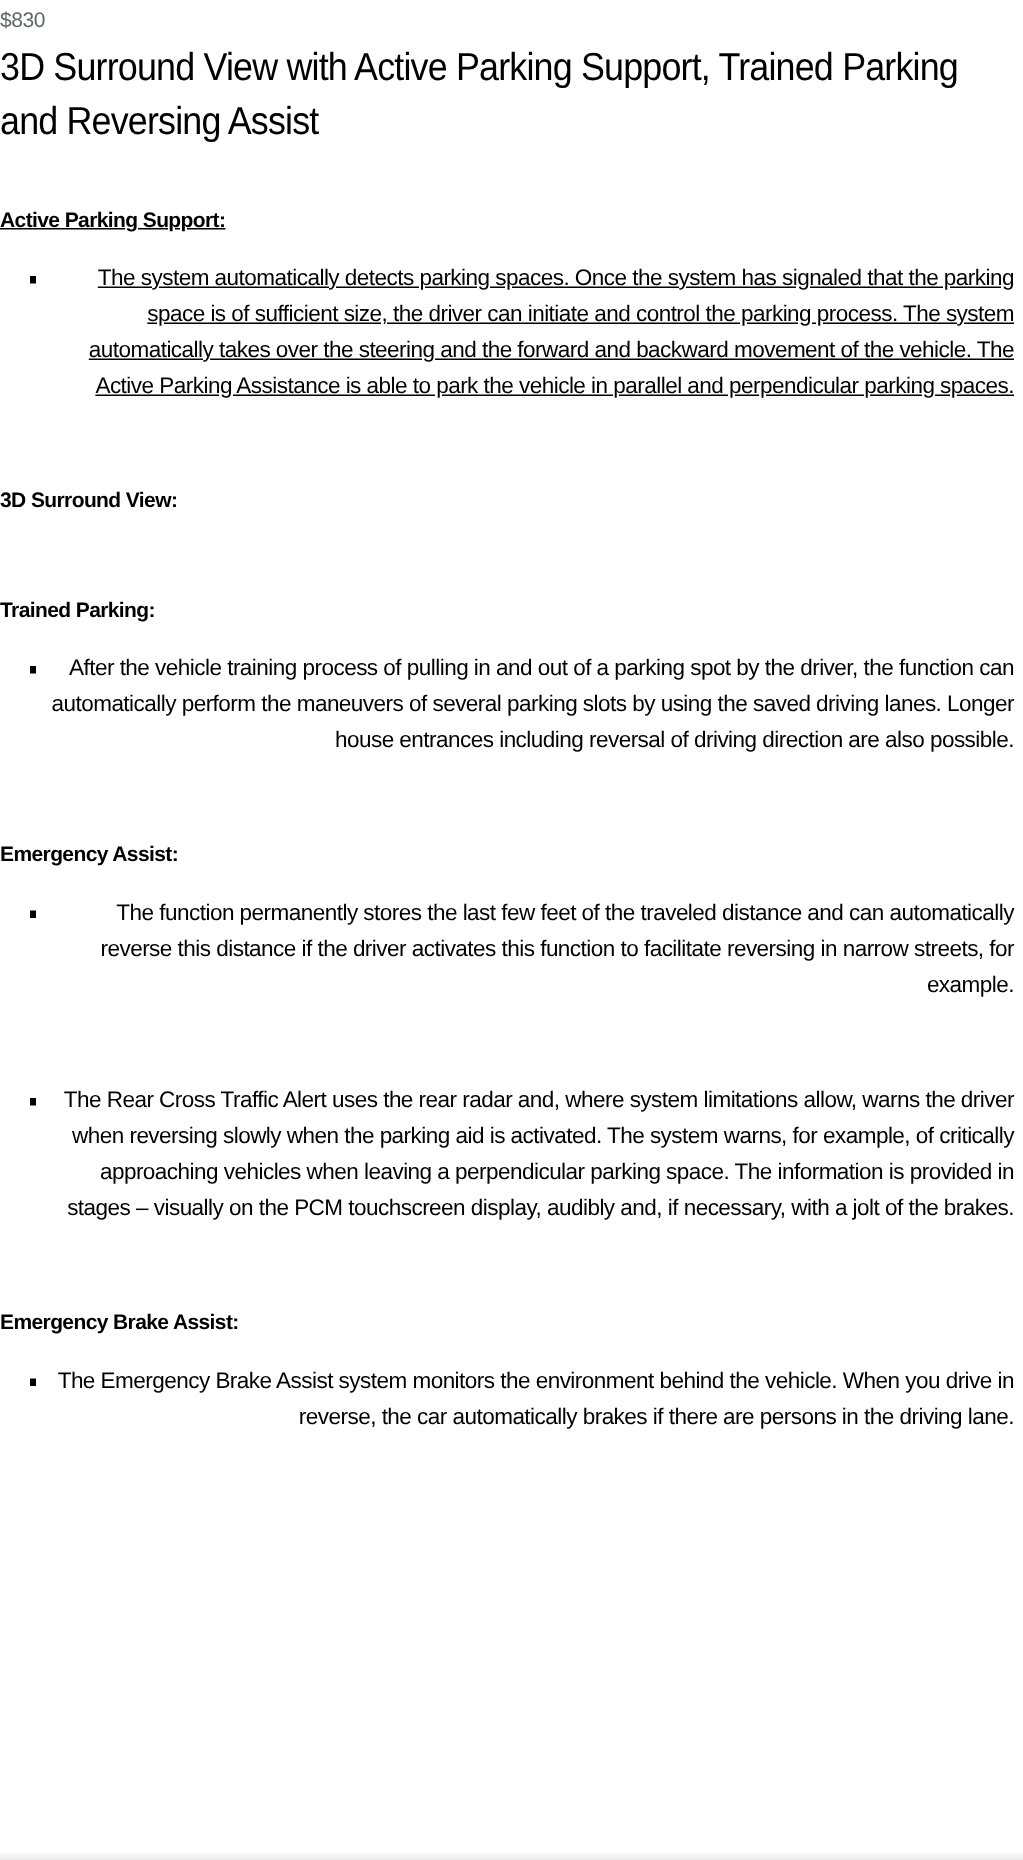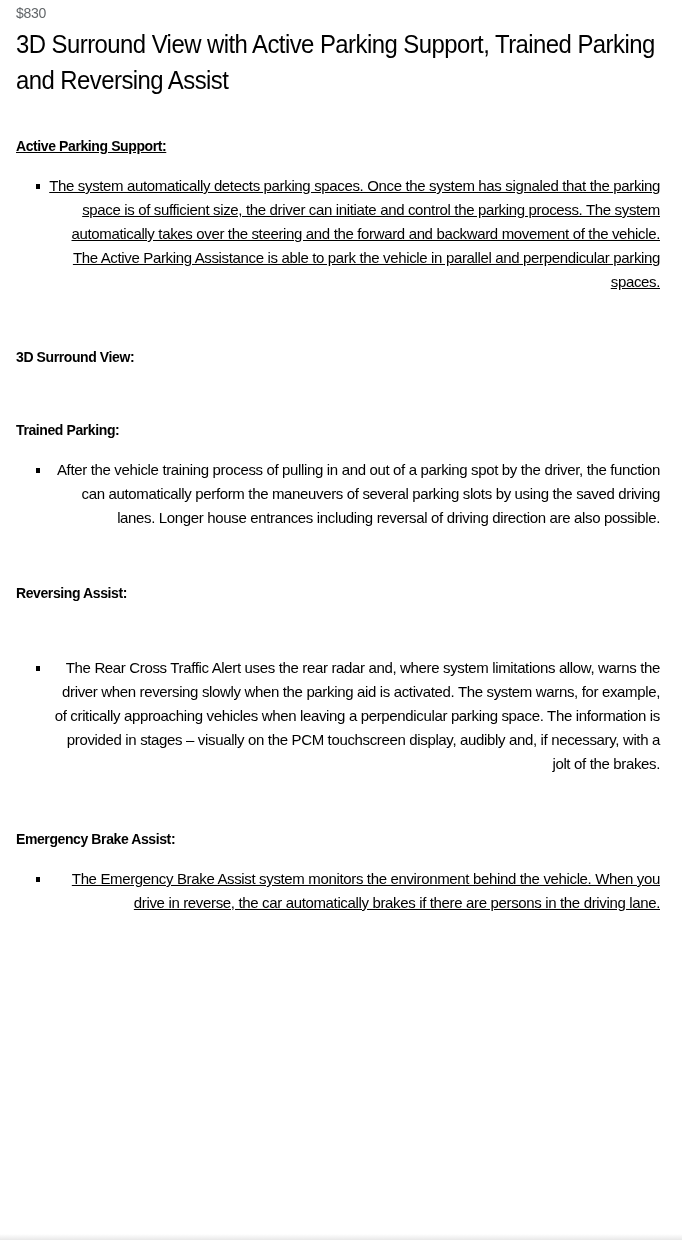--- a/index.html
+++ b/index.html
@@ -9,21 +9,21 @@
     }
     body {
       width: 682px;
       height: 1240px;
       overflow: hidden;
       font-family: "Liberation Sans", sans-serif;
       color: #000000;
       position: relative;
     }
     .page {
-      padding: 0 16px;
+      padding: 0 0;
       box-sizing: border-box;
       width: 682px;
     }
     .price {
       font-size: 14px;
       color: #626669;
       line-height: 18px;
       margin: 4px 0 0 0;
       letter-spacing: -0.3px;
     }
@@ -97,31 +97,34 @@
   </div>
 
   <div class="section" style="margin-top:53px;">
     <h3 class="section-heading">Trained Parking:</h3>
     <ul class="bullet-list" style="margin-top:18px;">
       <li class="bullet-item">After the vehicle training process of pulling in and out of a parking spot by the driver, the function can automatically perform the maneuvers of several parking slots by using the saved driving lanes. Longer house entrances including reversal of driving direction are also possible.</li>
     </ul>
   </div>
 
   <div class="section" style="margin-top:53px;">
-    <h3 class="section-heading">Reversing Assist:</h3>
+    <h3 class="section-heading">Emergency Assist:</h3>
+    <ul class="bullet-list" style="margin-top:18px;">
+      <li class="bullet-item">The function permanently stores the last few feet of the traveled distance and can automati­cally reverse this distance if the driver activates this function to facilitate reversing in narrow streets, for example.</li>
+    </ul>
   </div>
 
   <div class="section" style="margin-top:53px;">
     <ul class="bullet-list" style="margin-top:18px;">
       <li class="bullet-item">The Rear Cross Traffic Alert uses the rear radar and, where system limitations allow, warns the driver when reversing slowly when the parking aid is activated. The system warns, for example, of critically approaching vehicles when leaving a perpendicular parking space. The information is provided in stages – visually on the PCM touchscreen display, audibly and, if necessary, with a jolt of the brakes.</li>
     </ul>
   </div>
 
 
   <div class="section" style="margin-top:53px;">
     <h3 class="section-heading">Emergency Brake Assist:</h3>
-    <ul class="bullet-list" style="margin-top:18px;text-decoration:underline;">
+    <ul class="bullet-list" style="margin-top:18px;">
       <li class="bullet-item">The Emergency Brake Assist system monitors the environment behind the vehicle. When you drive in reverse, the car automatically brakes if there are persons in the driving lane.</li>
     </ul>
   </div>
 </div>
 
 <div class="fade-bottom"></div>
 
 </body></html>

